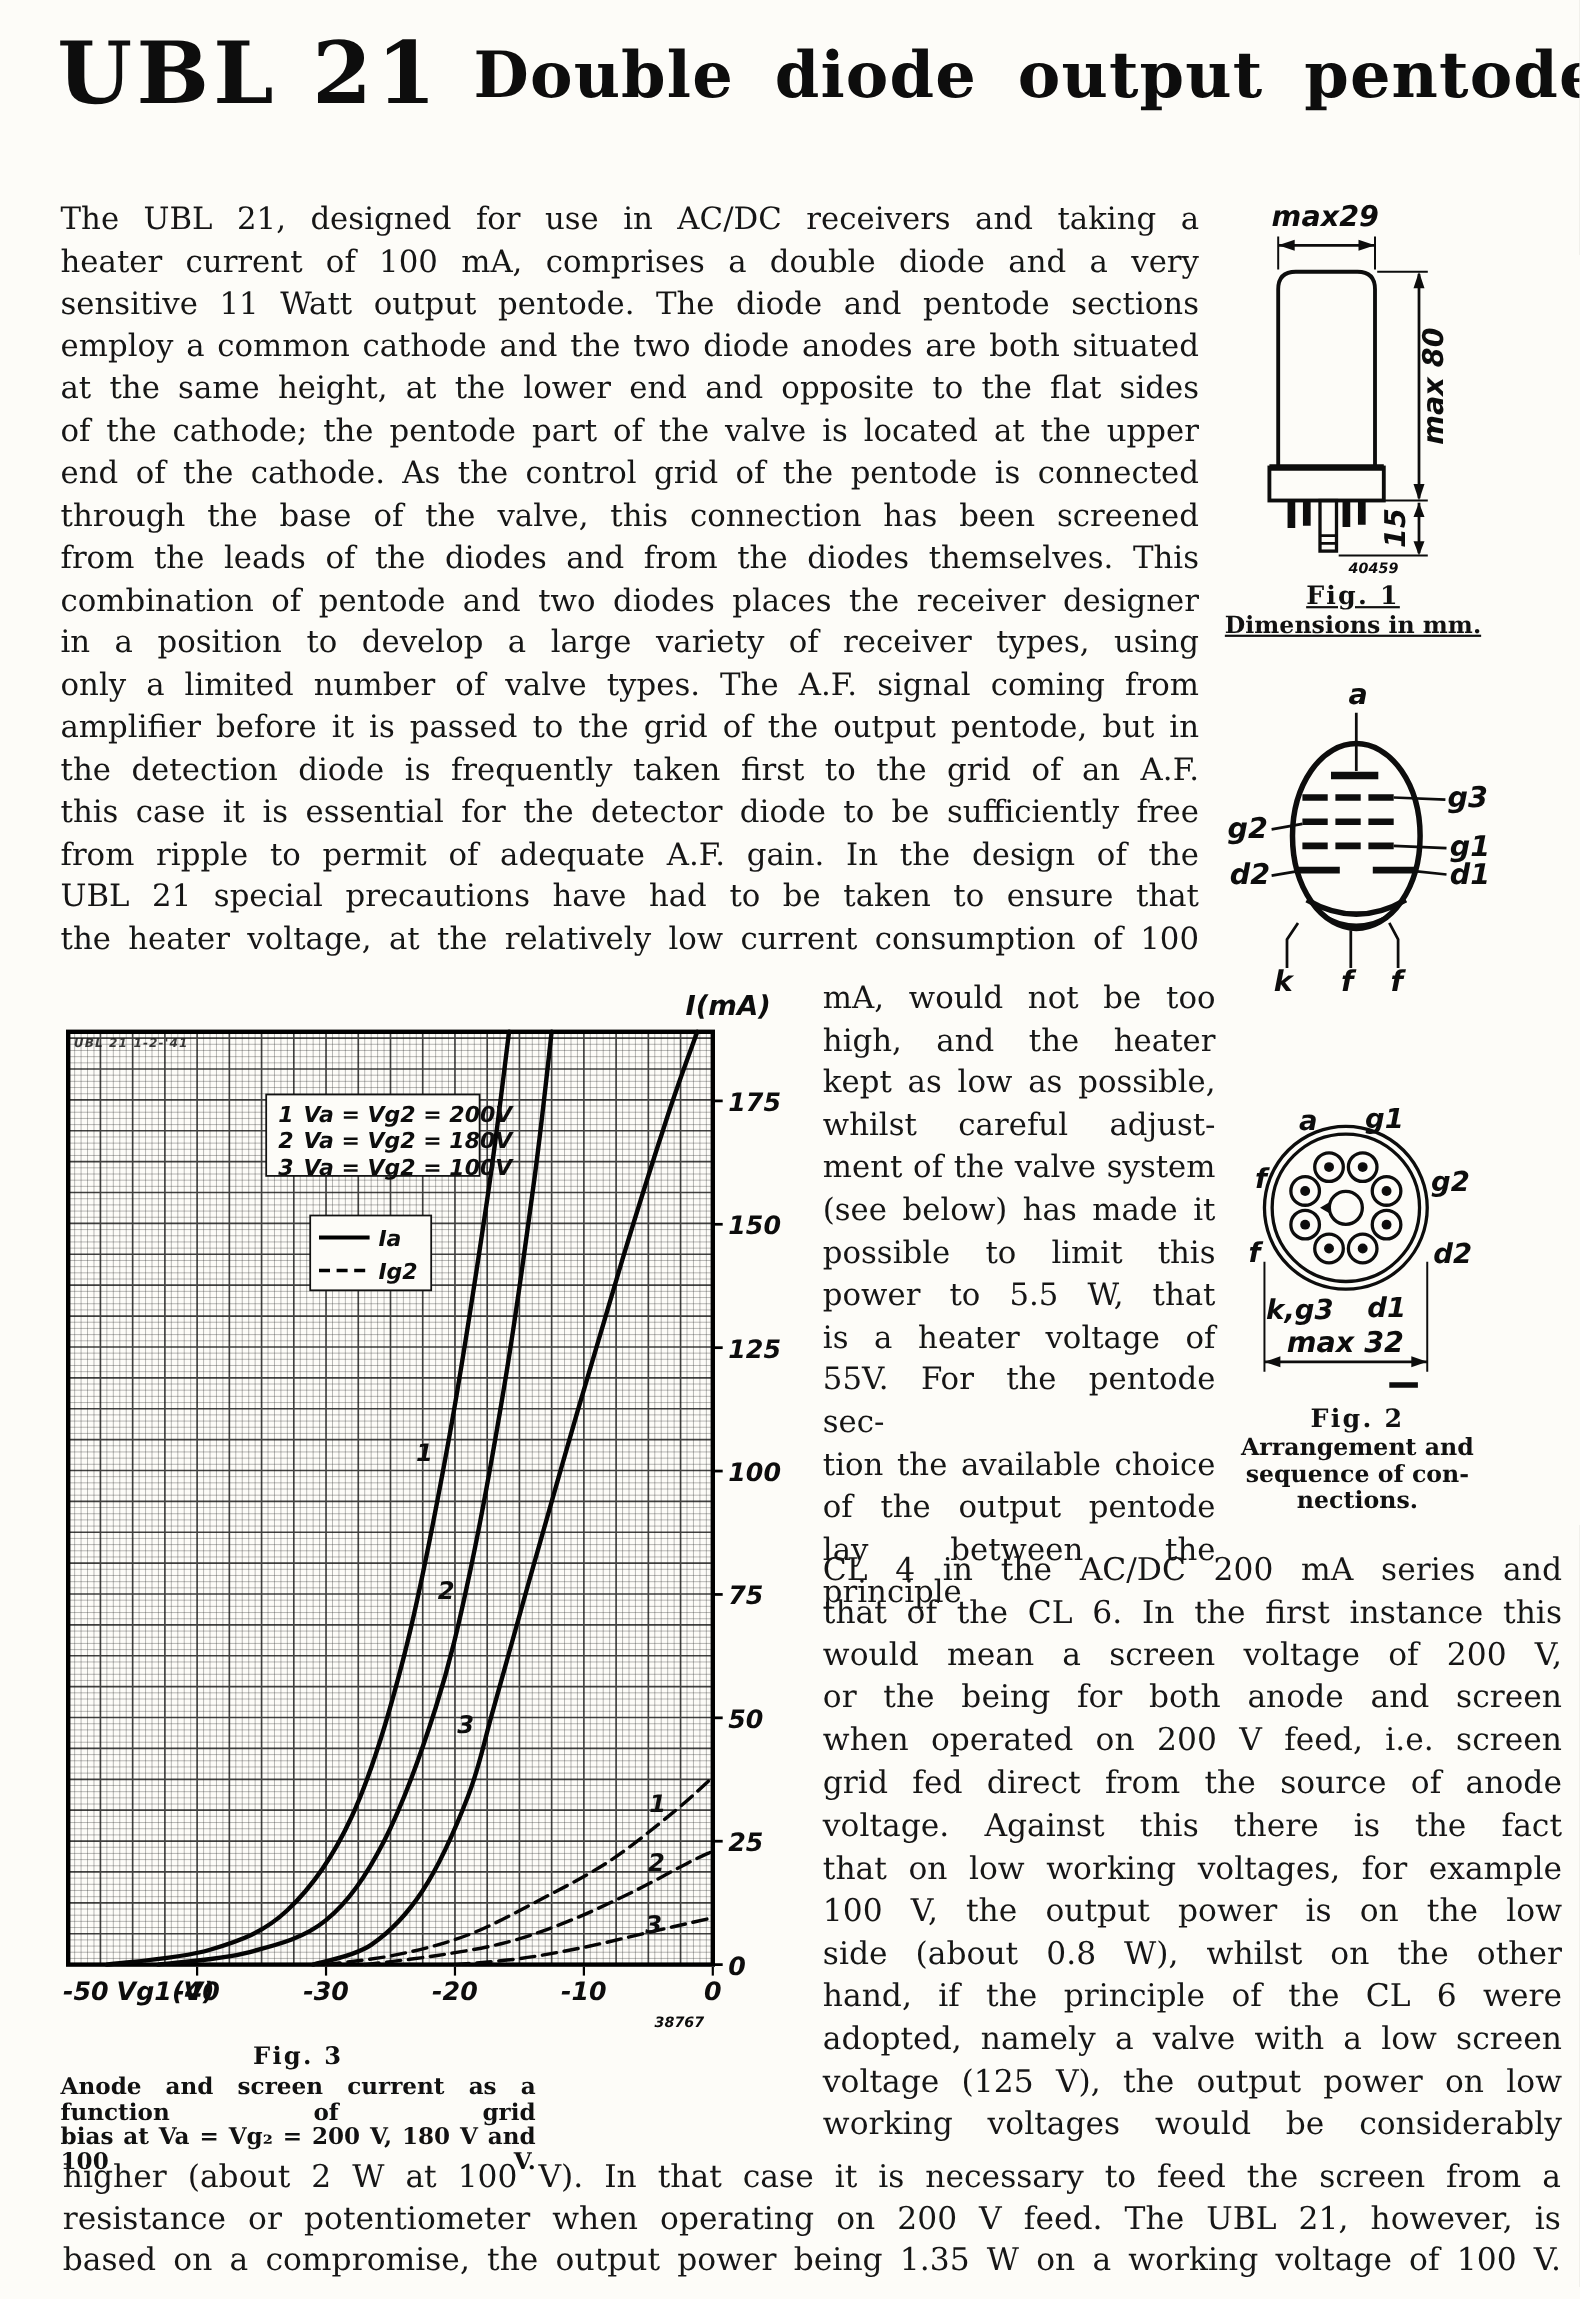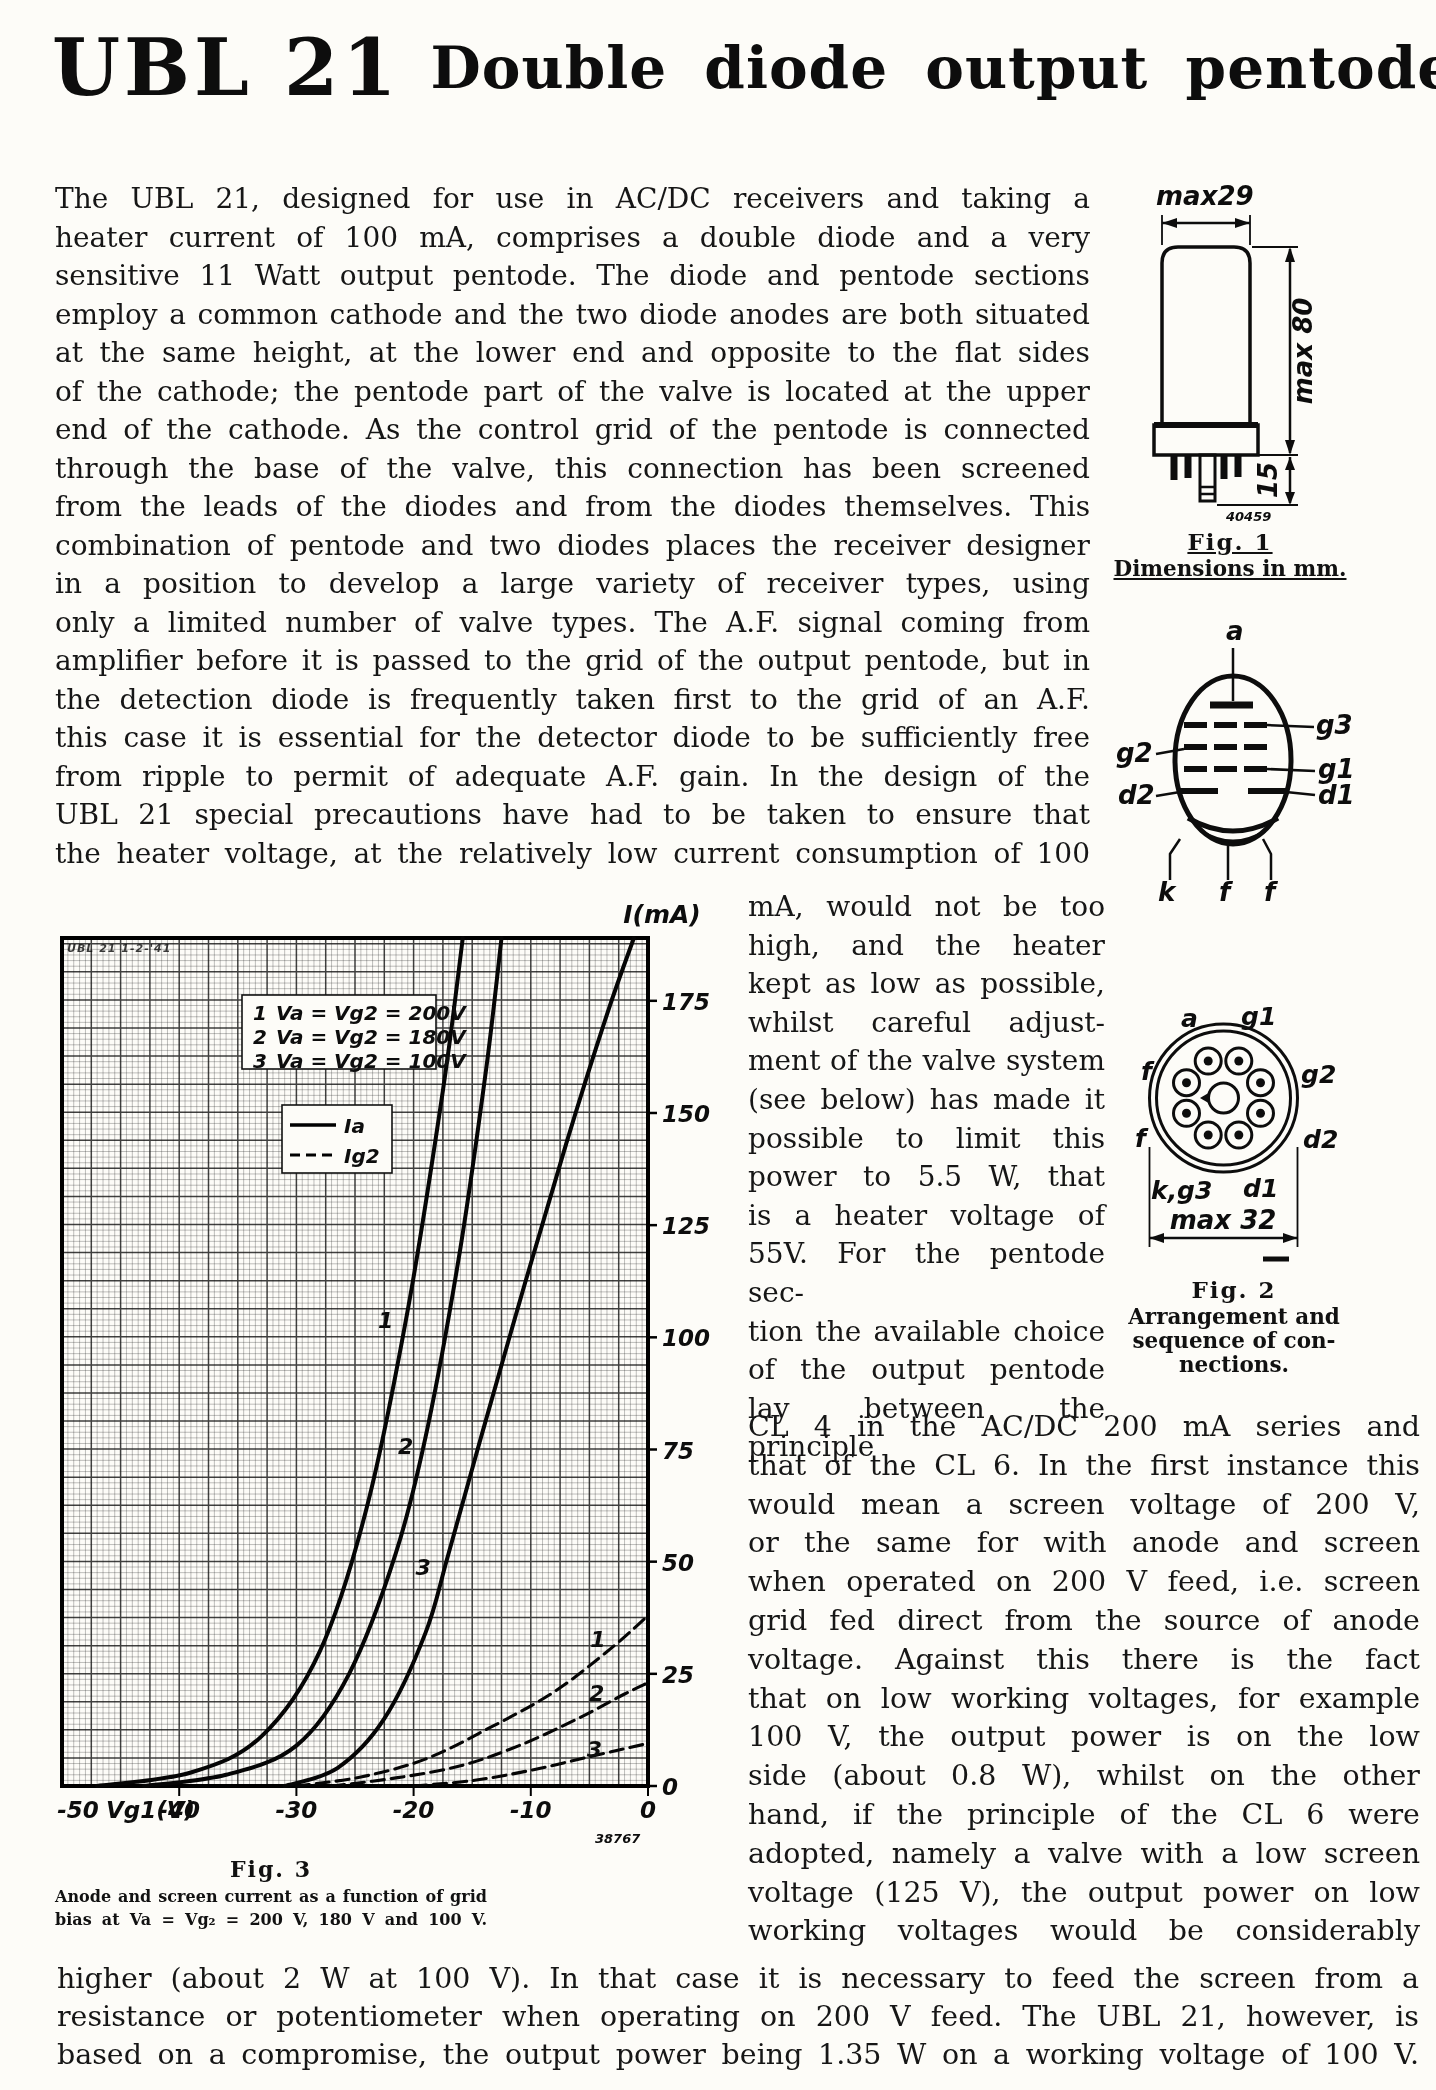--- a/index.html
+++ b/index.html
@@ -13,21 +13,21 @@
   .tline{text-align:justify;text-align-last:justify;white-space:normal;}
   .para1{left:55px;top:180px;width:1035px;line-height:38.5px;}
   .colnarrow{left:748px;top:878px;width:357px;line-height:38.6px;margin-top:10px;}
   .colwide{left:748px;top:1408px;width:672px;line-height:38.8px;font-size:28.5px;}
   .bottompara{left:57px;top:1960px;width:1362px;line-height:38px;font-size:28.5px;}
   .fig-caption{position:absolute;font-weight:700;font-size:21.5px;line-height:24px;color:#111;}
   .fig-caption .tline{text-align:center;text-align-last:center;}
   .fig-caption .tline:first-child{font-size:23px;margin-bottom:3px;letter-spacing:2px;}
   .fig3cap{position:absolute;left:55px;top:1856px;width:432px;color:#111;}
   .fig3cap .cap-title{text-align:center;font-weight:700;font-size:22px;margin-bottom:4px;letter-spacing:2px;}
-  .fig3cap .tline{font-weight:700;font-size:16px;line-height:22.5px;}
+  .fig3cap .tline{font-weight:700;font-size:21px;line-height:22.5px;}
   svg{position:absolute;}
   svg text{fill:#0d0d0d;}
   .flabel{font:italic 700 26px "DejaVu Sans","Liberation Sans",sans-serif;}
   .flabel2{font:italic 700 25px "DejaVu Sans","Liberation Sans",sans-serif;}
   .fcode{font:italic 700 13px "DejaVu Sans","Liberation Sans",sans-serif;}
   .tick{font:italic 700 23px "DejaVu Sans","Liberation Sans",sans-serif;}
   .tick-lg{font:italic 700 25px "DejaVu Sans","Liberation Sans",sans-serif;}
   .cnum{font:italic 700 22px "DejaVu Sans","Liberation Sans",sans-serif;}
   .stamp{font:italic 700 11px "DejaVu Sans","Liberation Sans",sans-serif;letter-spacing:1px;opacity:.8;}
   .pcode{font:italic 700 13px "DejaVu Sans","Liberation Sans",sans-serif;}
@@ -251,21 +251,21 @@
     <div>
         <div class="tline">Anode and screen current as a function of grid</div>
         <div class="tline">bias at Va = Vg₂ = 200 V, 180 V and 100 V.</div>
       </div>
   </div>
 
   <div class="bodytext colwide">
       <div class="tline">CL 4 in the AC/DC 200 mA series and</div>
       <div class="tline">that of the CL 6. In the first instance this</div>
       <div class="tline">would mean a screen voltage of 200 V,</div>
-      <div class="tline">or the same for with anode and screen</div>
+      <div class="tline">or the being for both anode and screen</div>
       <div class="tline">when operated on 200 V feed, i.e. screen</div>
       <div class="tline">grid fed direct from the source of anode</div>
       <div class="tline">voltage. Against this there is the fact</div>
       <div class="tline">that on low working voltages, for example</div>
       <div class="tline">100 V, the output power is on the low</div>
       <div class="tline">side (about 0.8 W), whilst on the other</div>
       <div class="tline">hand, if the principle of the CL 6 were</div>
       <div class="tline">adopted, namely a valve with a low screen</div>
       <div class="tline">voltage (125 V), the output power on low</div>
       <div class="tline">working voltages would be considerably</div>

